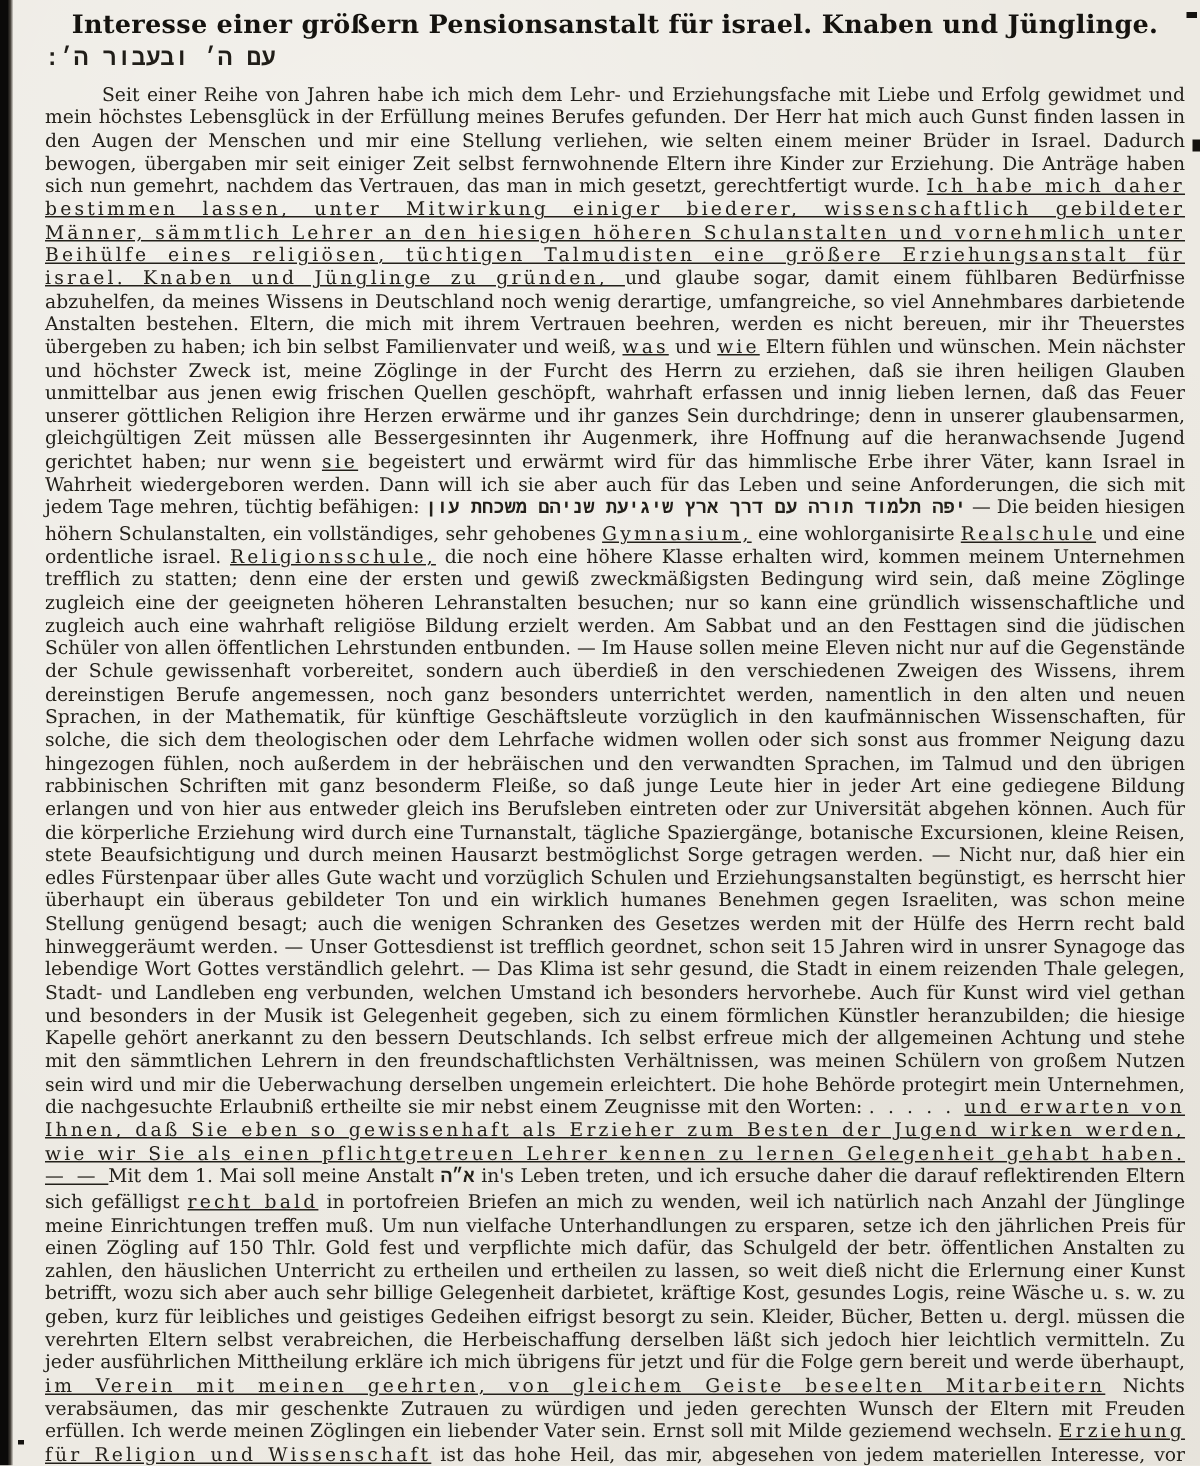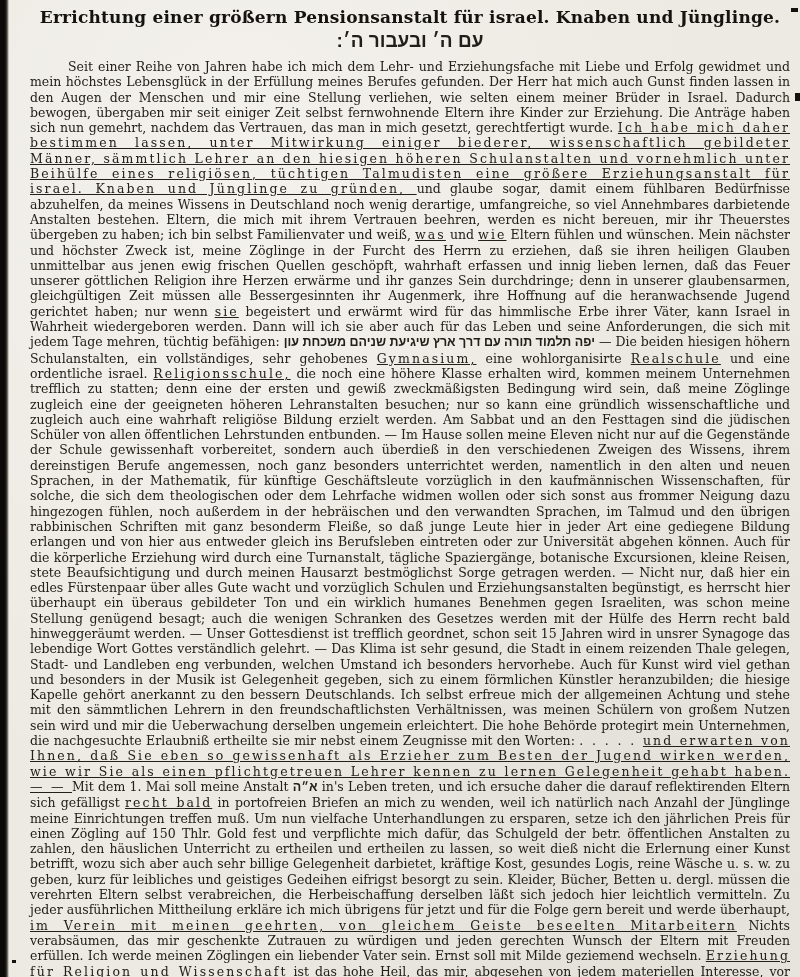--- a/index.html
+++ b/index.html
@@ -27,53 +27,53 @@
 
   .doc-title {
     text-align: center;
     font-weight: bold;
     font-size: 17px;
     letter-spacing: 0.2px;
     margin: 2px 0 3px 0;
     color: #15130f;
   }
   .hebrew-motto {
-    text-align: center;
+    text-align: left;
     direction: rtl;
-    font-family: Liberation Sans, sans-serif;
+    font-family: Liberation Mono, monospace;
     font-weight: bold;
-    font-size: 19px;
+    font-size: 16px;
     margin: 0 0 7px 0;
   }
 
   .body-para {
     margin: 0;
     text-align: justify;
     font-size: 12.5px;
     line-height: 15.3px;
     text-indent: 38px;
     color: #23201a;
   }
   .seg-normal { }
   .seg-spaced { letter-spacing: 2.1px; text-decoration: underline; }
   .seg-hebrew {
-    font-family: Liberation Sans, sans-serif;
+    font-family: Liberation Mono, monospace;
     direction: rtl; unicode-bidi: embed;
     font-size: 12.5px; font-weight: bold;
   }
 </style>
 </head>
 <body>
 
 <div class="binding-bar"></div>
 <div class="speck speck-a"></div>
 <div class="speck speck-b"></div>
 <div class="speck speck-c"></div>
 
 <div class="page">
-  <div class="doc-title">Errichtung einer größern Pensionsanstalt für israel. Knaben und Jünglinge.</div>
+  <div class="doc-title">Interesse einer größern Pensionsanstalt für israel. Knaben und Jünglinge.</div>
   <div class="hebrew-motto">עם ה׳ ובעבור ה׳:</div>
 
   <div id="body-container">
       <p class="body-para"><span class="seg-normal">Seit einer Reihe von Jahren habe ich mich dem Lehr- und Erziehungsfache mit Liebe und Erfolg gewidmet und mein höchstes Lebensglück in der Erfüllung meines Berufes gefunden. Der Herr hat mich auch Gunst finden lassen in den Augen der Menschen und mir eine Stellung verliehen, wie selten einem meiner Brüder in Israel. Dadurch bewogen, übergaben mir seit einiger Zeit selbst fernwohnende Eltern ihre Kinder zur Erziehung. Die Anträge haben sich nun gemehrt, nachdem das Vertrauen, das man in mich gesetzt, gerechtfertigt wurde. </span><span class="seg-spaced">Ich habe mich daher bestimmen lassen, unter Mitwirkung einiger biederer, wissenschaftlich gebildeter Männer, sämmtlich Lehrer an den hiesigen höheren Schulanstalten und vornehmlich unter Beihülfe eines religiösen, tüchtigen Talmudisten eine größere Erziehungsanstalt für israel. Knaben und Jünglinge zu gründen, </span><span class="seg-normal">und glaube sogar, damit einem fühlbaren Bedürfnisse abzuhelfen, da meines Wissens in Deutschland noch wenig derartige, umfangreiche, so viel Annehmbares darbietende Anstalten bestehen. Eltern, die mich mit ihrem Vertrauen beehren, werden es nicht bereuen, mir ihr Theuerstes übergeben zu haben; ich bin selbst Familienvater und weiß, </span><span class="seg-spaced">was</span><span class="seg-normal"> und </span><span class="seg-spaced">wie</span><span class="seg-normal"> Eltern fühlen und wünschen. Mein nächster und höchster Zweck ist, meine Zöglinge in der Furcht des Herrn zu erziehen, daß sie ihren heiligen Glauben unmittelbar aus jenen ewig frischen Quellen geschöpft, wahrhaft erfassen und innig lieben lernen, daß das Feuer unserer göttlichen Religion ihre Herzen erwärme und ihr ganzes Sein durchdringe; denn in unserer glaubensarmen, gleichgültigen Zeit müssen alle Bessergesinnten ihr Augenmerk, ihre Hoffnung auf die heranwachsende Jugend gerichtet haben; nur wenn </span><span class="seg-spaced">sie</span><span class="seg-normal"> begeistert und erwärmt wird für das himmlische Erbe ihrer Väter, kann Israel in Wahrheit wiedergeboren werden. Dann will ich sie aber auch für das Leben und seine Anforderungen, die sich mit jedem Tage mehren, tüchtig befähigen: </span><span class="seg-hebrew">יפה תלמוד תורה עם דרך ארץ שיגיעת שניהם משכחת עון</span><span class="seg-normal"> — Die beiden hiesigen höhern Schulanstalten, ein vollständiges, sehr gehobenes </span><span class="seg-spaced">Gymnasium,</span><span class="seg-normal"> eine wohlorganisirte </span><span class="seg-spaced">Realschule</span><span class="seg-normal"> und eine ordentliche israel. </span><span class="seg-spaced">Religionsschule,</span><span class="seg-normal"> die noch eine höhere Klasse erhalten wird, kommen meinem Unternehmen trefflich zu statten; denn eine der ersten und gewiß zweckmäßigsten Bedingung wird sein, daß meine Zöglinge zugleich eine der geeigneten höheren Lehranstalten besuchen; nur so kann eine gründlich wissenschaftliche und zugleich auch eine wahrhaft religiöse Bildung erzielt werden. Am Sabbat und an den Festtagen sind die jüdischen Schüler von allen öffentlichen Lehrstunden entbunden. — Im Hause sollen meine Eleven nicht nur auf die Gegenstände der Schule gewissenhaft vorbereitet, sondern auch überdieß in den verschiedenen Zweigen des Wissens, ihrem dereinstigen Berufe angemessen, noch ganz besonders unterrichtet werden, namentlich in den alten und neuen Sprachen, in der Mathematik, für künftige Geschäftsleute vorzüglich in den kaufmännischen Wissenschaften, für solche, die sich dem theologischen oder dem Lehrfache widmen wollen oder sich sonst aus frommer Neigung dazu hingezogen fühlen, noch außerdem in der hebräischen und den verwandten Sprachen, im Talmud und den übrigen rabbinischen Schriften mit ganz besonderm Fleiße, so daß junge Leute hier in jeder Art eine gediegene Bildung erlangen und von hier aus entweder gleich ins Berufsleben eintreten oder zur Universität abgehen können. Auch für die körperliche Erziehung wird durch eine Turnanstalt, tägliche Spaziergänge, botanische Excursionen, kleine Reisen, stete Beaufsichtigung und durch meinen Hausarzt bestmöglichst Sorge getragen werden. — Nicht nur, daß hier ein edles Fürstenpaar über alles Gute wacht und vorzüglich Schulen und Erziehungsanstalten begünstigt, es herrscht hier überhaupt ein überaus gebildeter Ton und ein wirklich humanes Benehmen gegen Israeliten, was schon meine Stellung genügend besagt; auch die wenigen Schranken des Gesetzes werden mit der Hülfe des Herrn recht bald hinweggeräumt werden. — Unser Gottesdienst ist trefflich geordnet, schon seit 15 Jahren wird in unsrer Synagoge das lebendige Wort Gottes verständlich gelehrt. — Das Klima ist sehr gesund, die Stadt in einem reizenden Thale gelegen, Stadt- und Landleben eng verbunden, welchen Umstand ich besonders hervorhebe. Auch für Kunst wird viel gethan und besonders in der Musik ist Gelegenheit gegeben, sich zu einem förmlichen Künstler heranzubilden; die hiesige Kapelle gehört anerkannt zu den bessern Deutschlands. Ich selbst erfreue mich der allgemeinen Achtung und stehe mit den sämmtlichen Lehrern in den freundschaftlichsten Verhältnissen, was meinen Schülern von großem Nutzen sein wird und mir die Ueberwachung derselben ungemein erleichtert. Die hohe Behörde protegirt mein Unternehmen, die nachgesuchte Erlaubniß ertheilte sie mir nebst einem Zeugnisse mit den Worten: .&nbsp;&nbsp;.&nbsp;&nbsp;.&nbsp;&nbsp;.&nbsp;&nbsp;.&nbsp;&nbsp;</span><span class="seg-spaced">und erwarten von Ihnen, daß Sie eben so gewissenhaft als Erzieher zum Besten der Jugend wirken werden, wie wir Sie als einen pflichtgetreuen Lehrer kennen zu lernen Gelegenheit gehabt haben. — — </span><span class="seg-normal">Mit dem 1. Mai soll meine Anstalt </span><span class="seg-hebrew">א״ה</span><span class="seg-normal"> in's Leben treten, und ich ersuche daher die darauf reflektirenden Eltern sich gefälligst </span><span class="seg-spaced">recht bald</span><span class="seg-normal"> in portofreien Briefen an mich zu wenden, weil ich natürlich nach Anzahl der Jünglinge meine Einrichtungen treffen muß. Um nun vielfache Unterhandlungen zu ersparen, setze ich den jährlichen Preis für einen Zögling auf 150 Thlr. Gold fest und verpflichte mich dafür, das Schulgeld der betr. öffentlichen Anstalten zu zahlen, den häuslichen Unterricht zu ertheilen und ertheilen zu lassen, so weit dieß nicht die Erlernung einer Kunst betrifft, wozu sich aber auch sehr billige Gelegenheit darbietet, kräftige Kost, gesundes Logis, reine Wäsche u. s. w. zu geben, kurz für leibliches und geistiges Gedeihen eifrigst besorgt zu sein. Kleider, Bücher, Betten u. dergl. müssen die verehrten Eltern selbst verabreichen, die Herbeischaffung derselben läßt sich jedoch hier leichtlich vermitteln. Zu jeder ausführlichen Mittheilung erkläre ich mich übrigens für jetzt und für die Folge gern bereit und werde überhaupt, </span><span class="seg-spaced">im Verein mit meinen geehrten, von gleichem Geiste beseelten Mitarbeitern</span><span class="seg-normal"> Nichts verabsäumen, das mir geschenkte Zutrauen zu würdigen und jeden gerechten Wunsch der Eltern mit Freuden erfüllen. Ich werde meinen Zöglingen ein liebender Vater sein. Ernst soll mit Milde geziemend wechseln. </span><span class="seg-spaced">Erziehung für Religion und Wissenschaft</span><span class="seg-normal"> ist das hohe Heil, das mir, abgesehen von jedem materiellen Interesse, vor Augen schwebt. Mit Gott und für Gott will ich es zu erstreben suchen, dafür wirken und leben!</span></p>
     </div>
 
 </div>
 
 </body></html>

